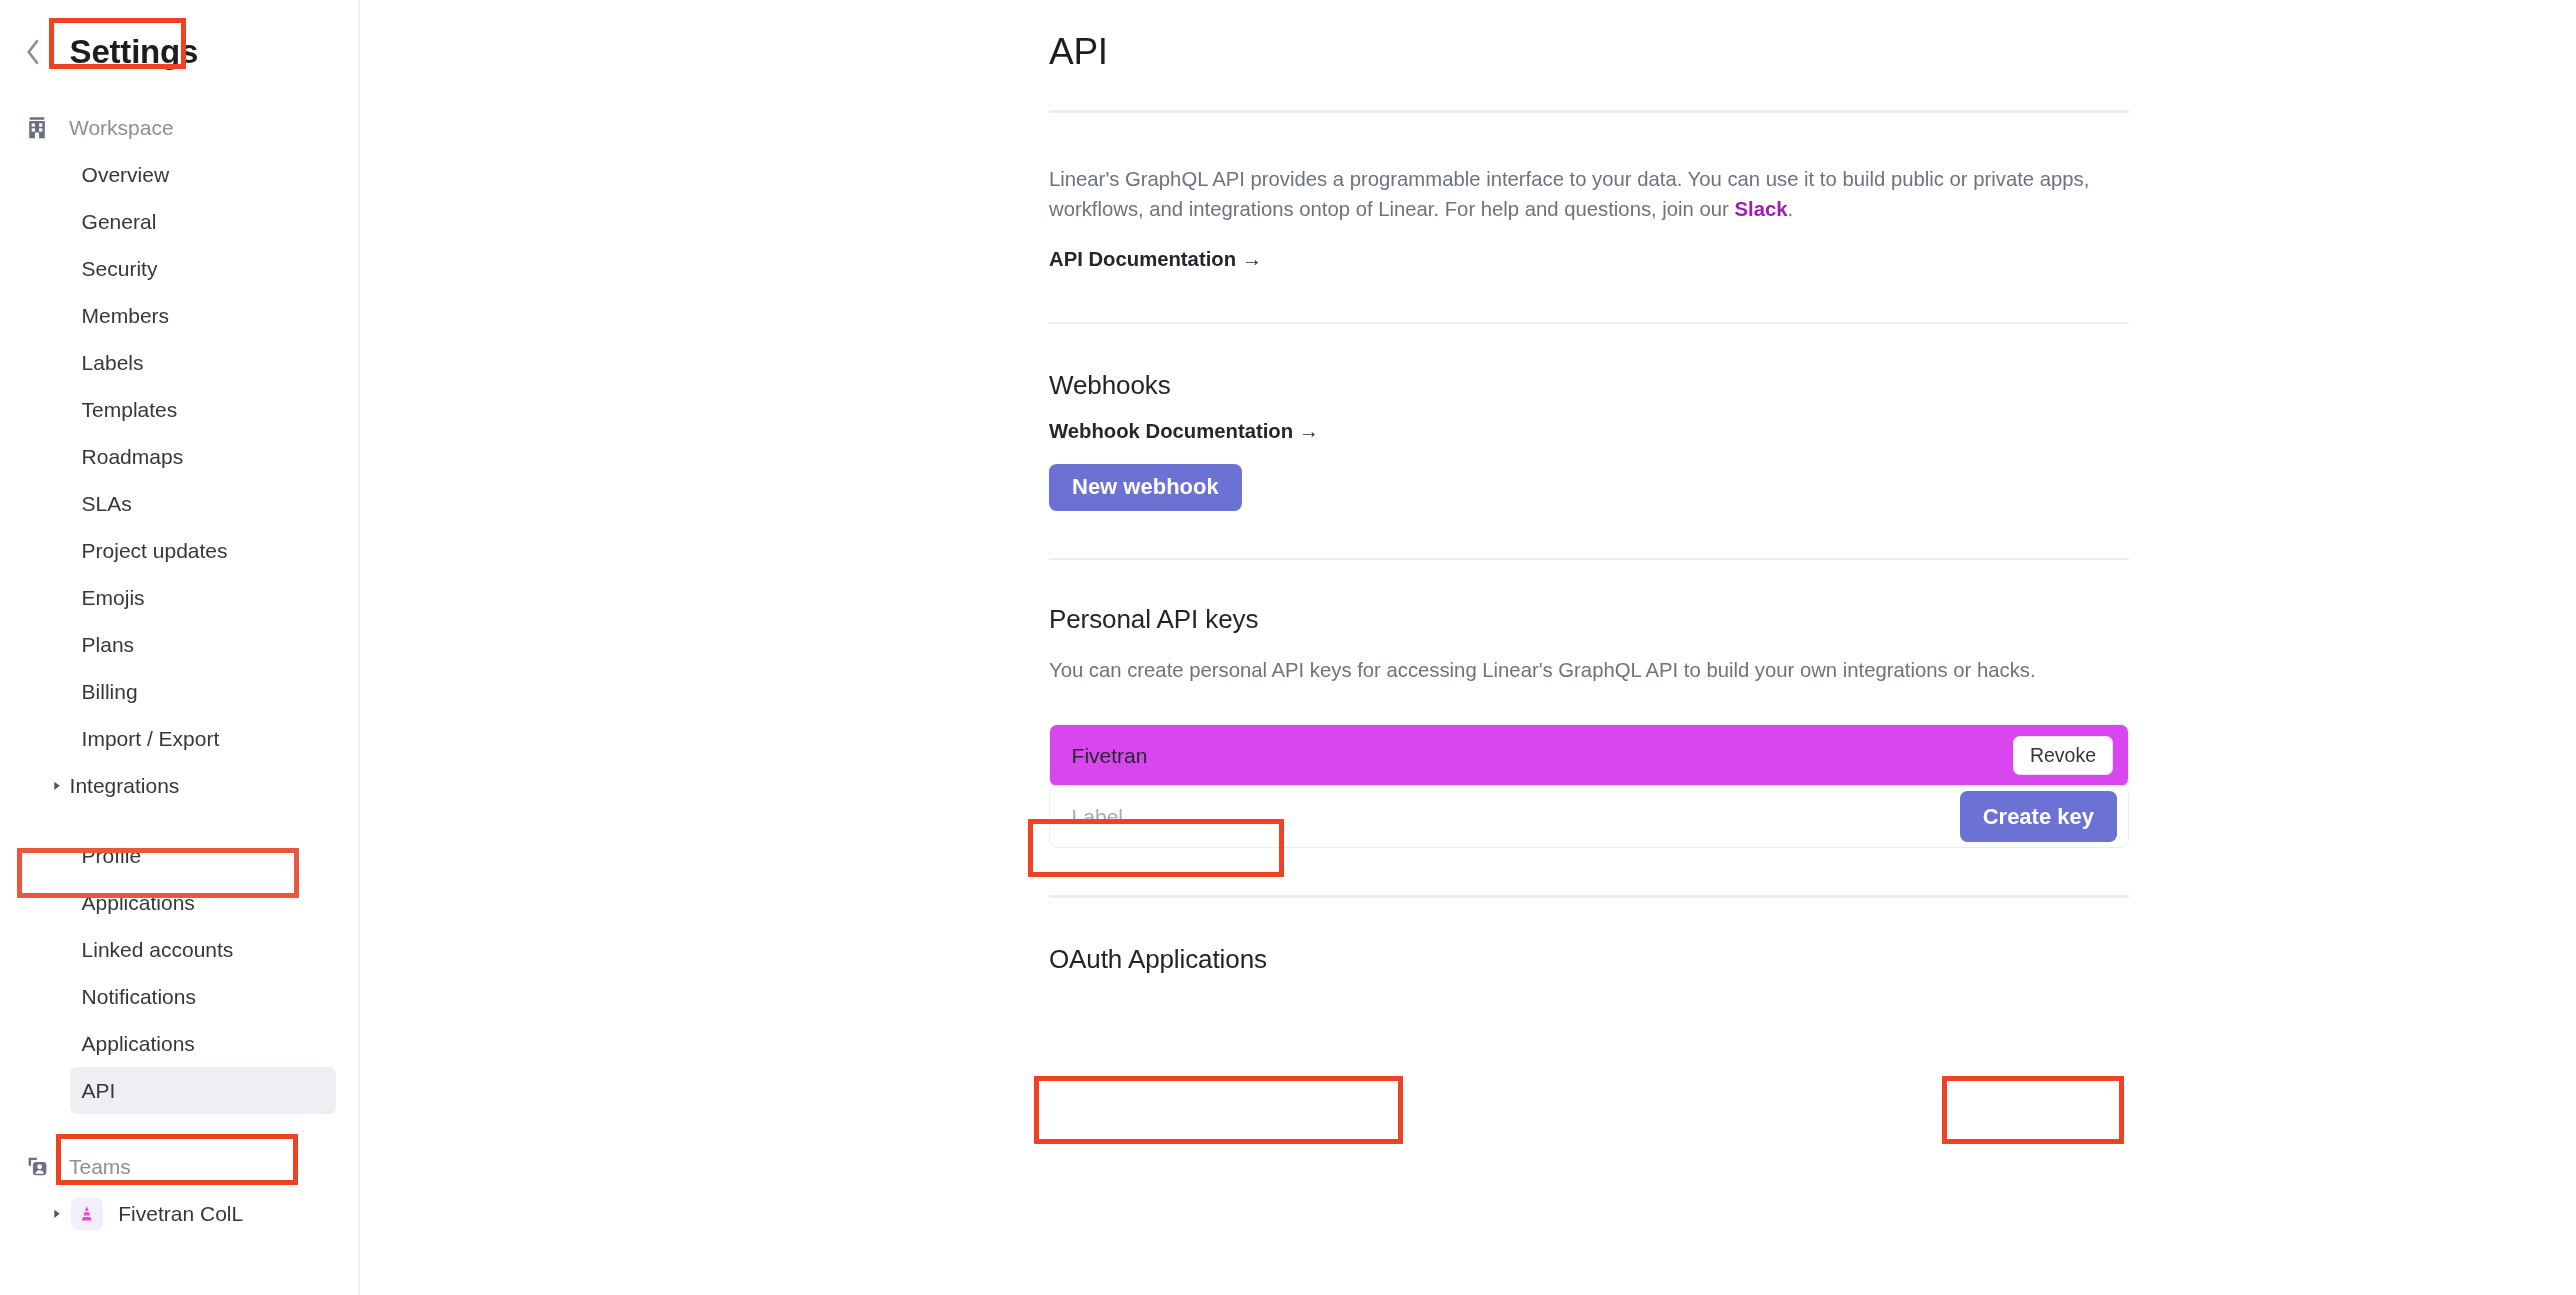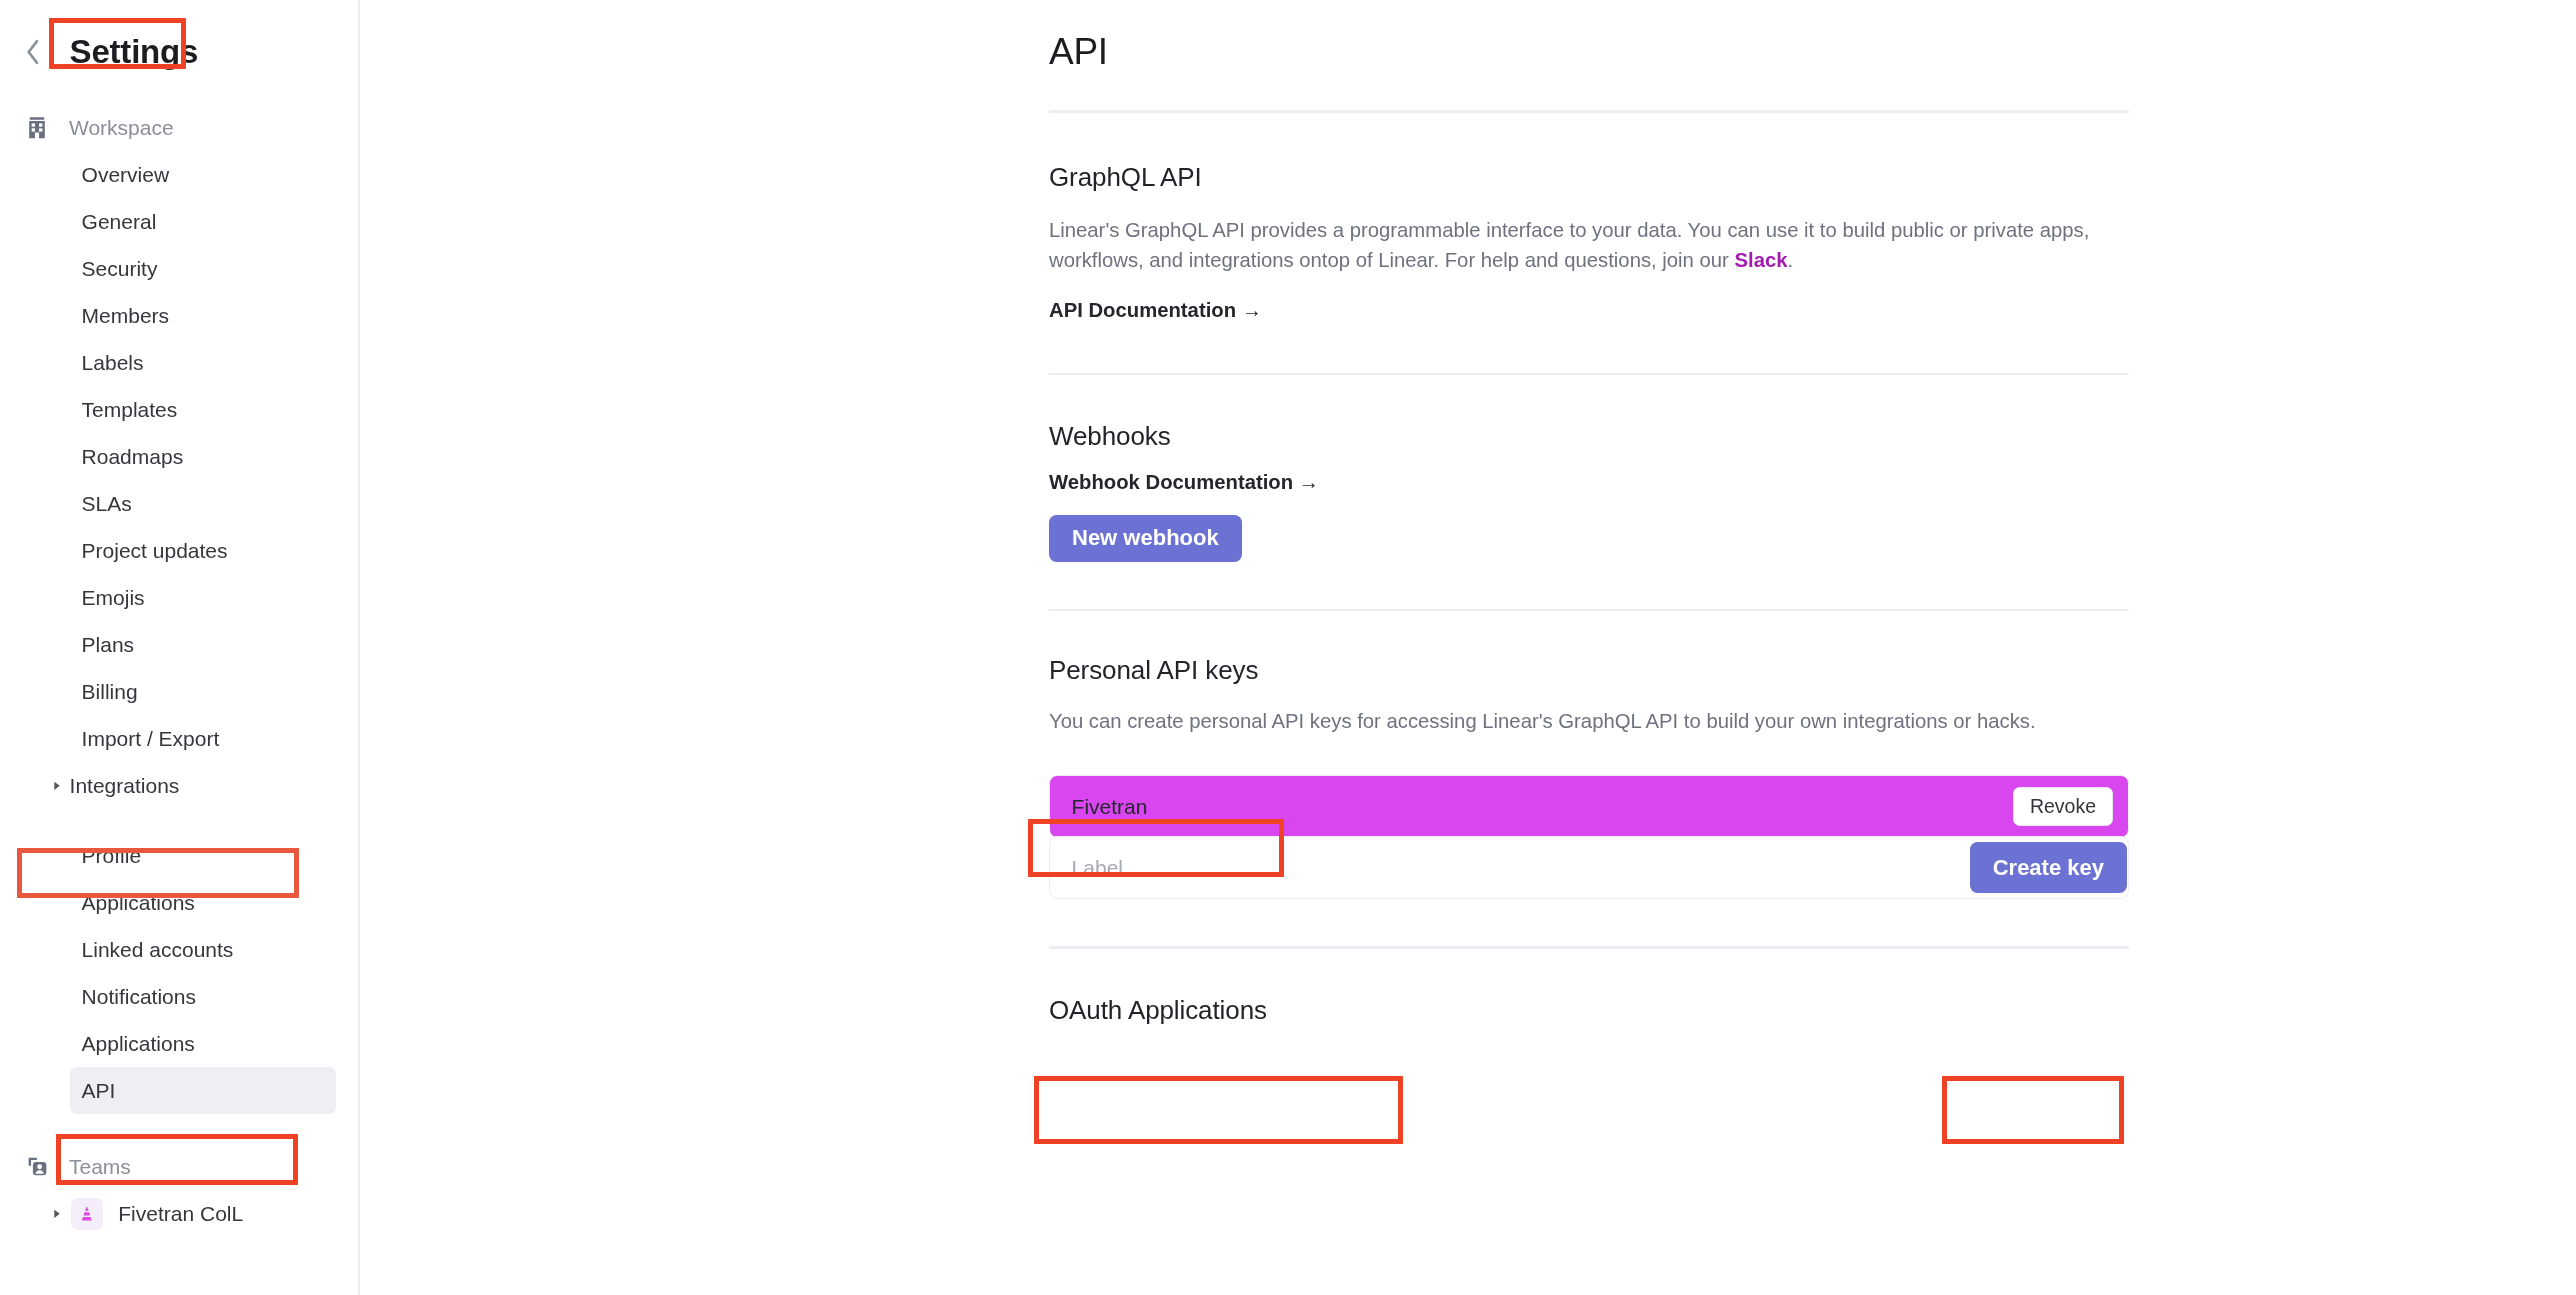--- a/index.html
+++ b/index.html
@@ -260,21 +260,21 @@
     font-size: 21px;
     color: #25272d;
     padding: 0 21.6px;
     outline: none;
     font-family: "Liberation Sans", sans-serif;
   }
   .label-input::placeholder { color: #a5a9b4; }
 
   .create-key-btn {
     position: absolute;
-    right: 2px;
+    right: 12px;
     top: 5.8px;
     height: 51px;
     border-radius: 7.5px;
   }
 
   
   .anno {
     position: absolute;
     border: 5px solid #ef4123;
     pointer-events: none;
@@ -421,21 +421,20 @@
   </aside>
 
   <main class="main">
     <div class="content">
 
       <h1 class="page-title">API</h1>
 
       <div class="divider"></div>
 
       <section class="section" style="margin-top:51px;">
-        <h2 class="section-title">GraphQL API</h2>
         <p class="section-body" style="margin-top:25px;">
           <span>Linear's GraphQL API provides a programmable interface to your data. You can use it to build public or private apps, workflows, and integrations ontop of Linear. For help and questions, join our </span><span class="strong-link">Slack</span><span>.</span>
         </p>
         <a class="doc-link" style="margin-top:22.4px;">API Documentation →</a>
       </section>
 
       <div class="divider" style="margin-top:51px;"></div>
 
       <section class="section" style="margin-top:48px;">
         <h2 class="section-title">Webhooks</h2>

